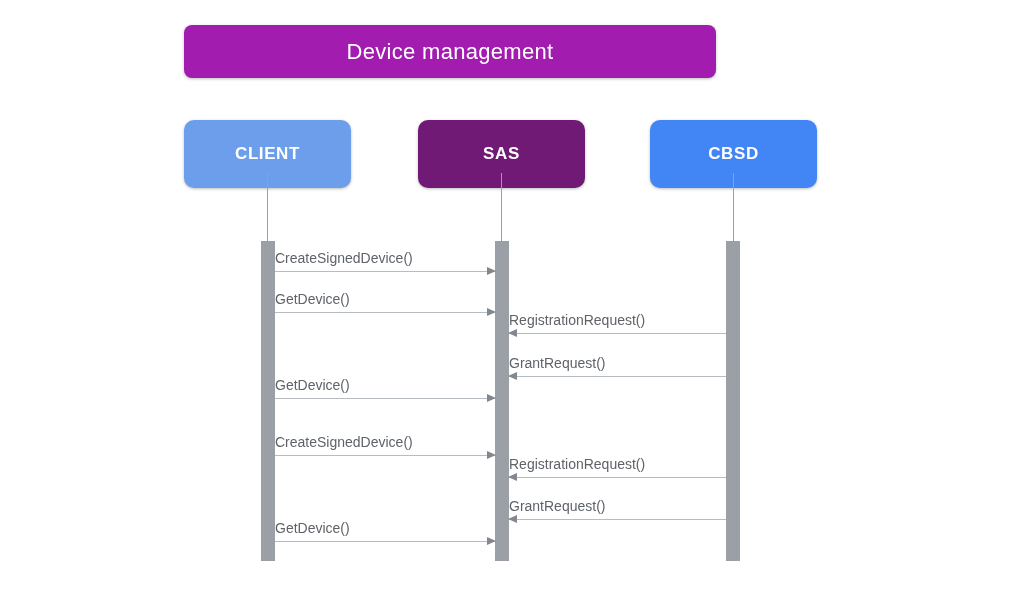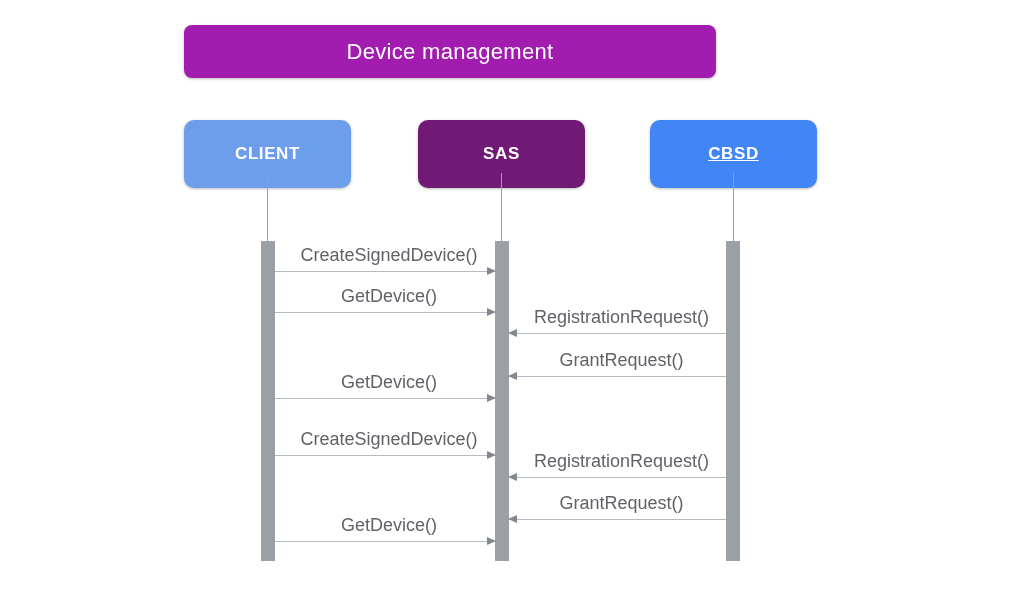--- a/index.html
+++ b/index.html
@@ -35,21 +35,21 @@
     border-radius: 10px;
     box-shadow: 0 1px 3px rgba(60,64,67,0.35);
     display: flex; align-items: center; justify-content: center;
     color: #ffffff;
     font-size: 17px;
     font-weight: bold;
     letter-spacing: 0.6px;
   }
   .actor.client { left: 184px; background: #6d9eeb; }
   .actor.sas    { left: 418px; background: #701a75; }
-  .actor.cbsd   { left: 650px; background: #4285f4; text-decoration: underline; }
+  .actor.cbsd   { left: 650px; background: #4285f4; }
 
   
   .lifeline {
     position: absolute;
     top: 173px;
     width: 1px; height: 68px;
     background: #9aa0a6;
   }
   .lifeline.client { left: 267px; }
   .lifeline.sas    { left: 501px; }
@@ -87,25 +87,25 @@
   .msg.dir-left .msg-line::after {
     content: "";
     position: absolute;
     left: -1px; top: -4px;
     border-right: 9px solid #82888e;
     border-top: 4.5px solid transparent;
     border-bottom: 4.5px solid transparent;
   }
   .msg-label {
     position: absolute;
-    left: 8px; right: 0;
+    left: 0; right: 0;
     bottom: 6px;
-    text-align: center;
+    text-align: left;
     color: #5f6368;
-    font-size: 18px;
+    font-size: 14px;
     white-space: nowrap;
   }
 </style>
 </head>
 <body>
 
 <div class="canvas">
 
   <div class="title-bar">Device management</div>
 

